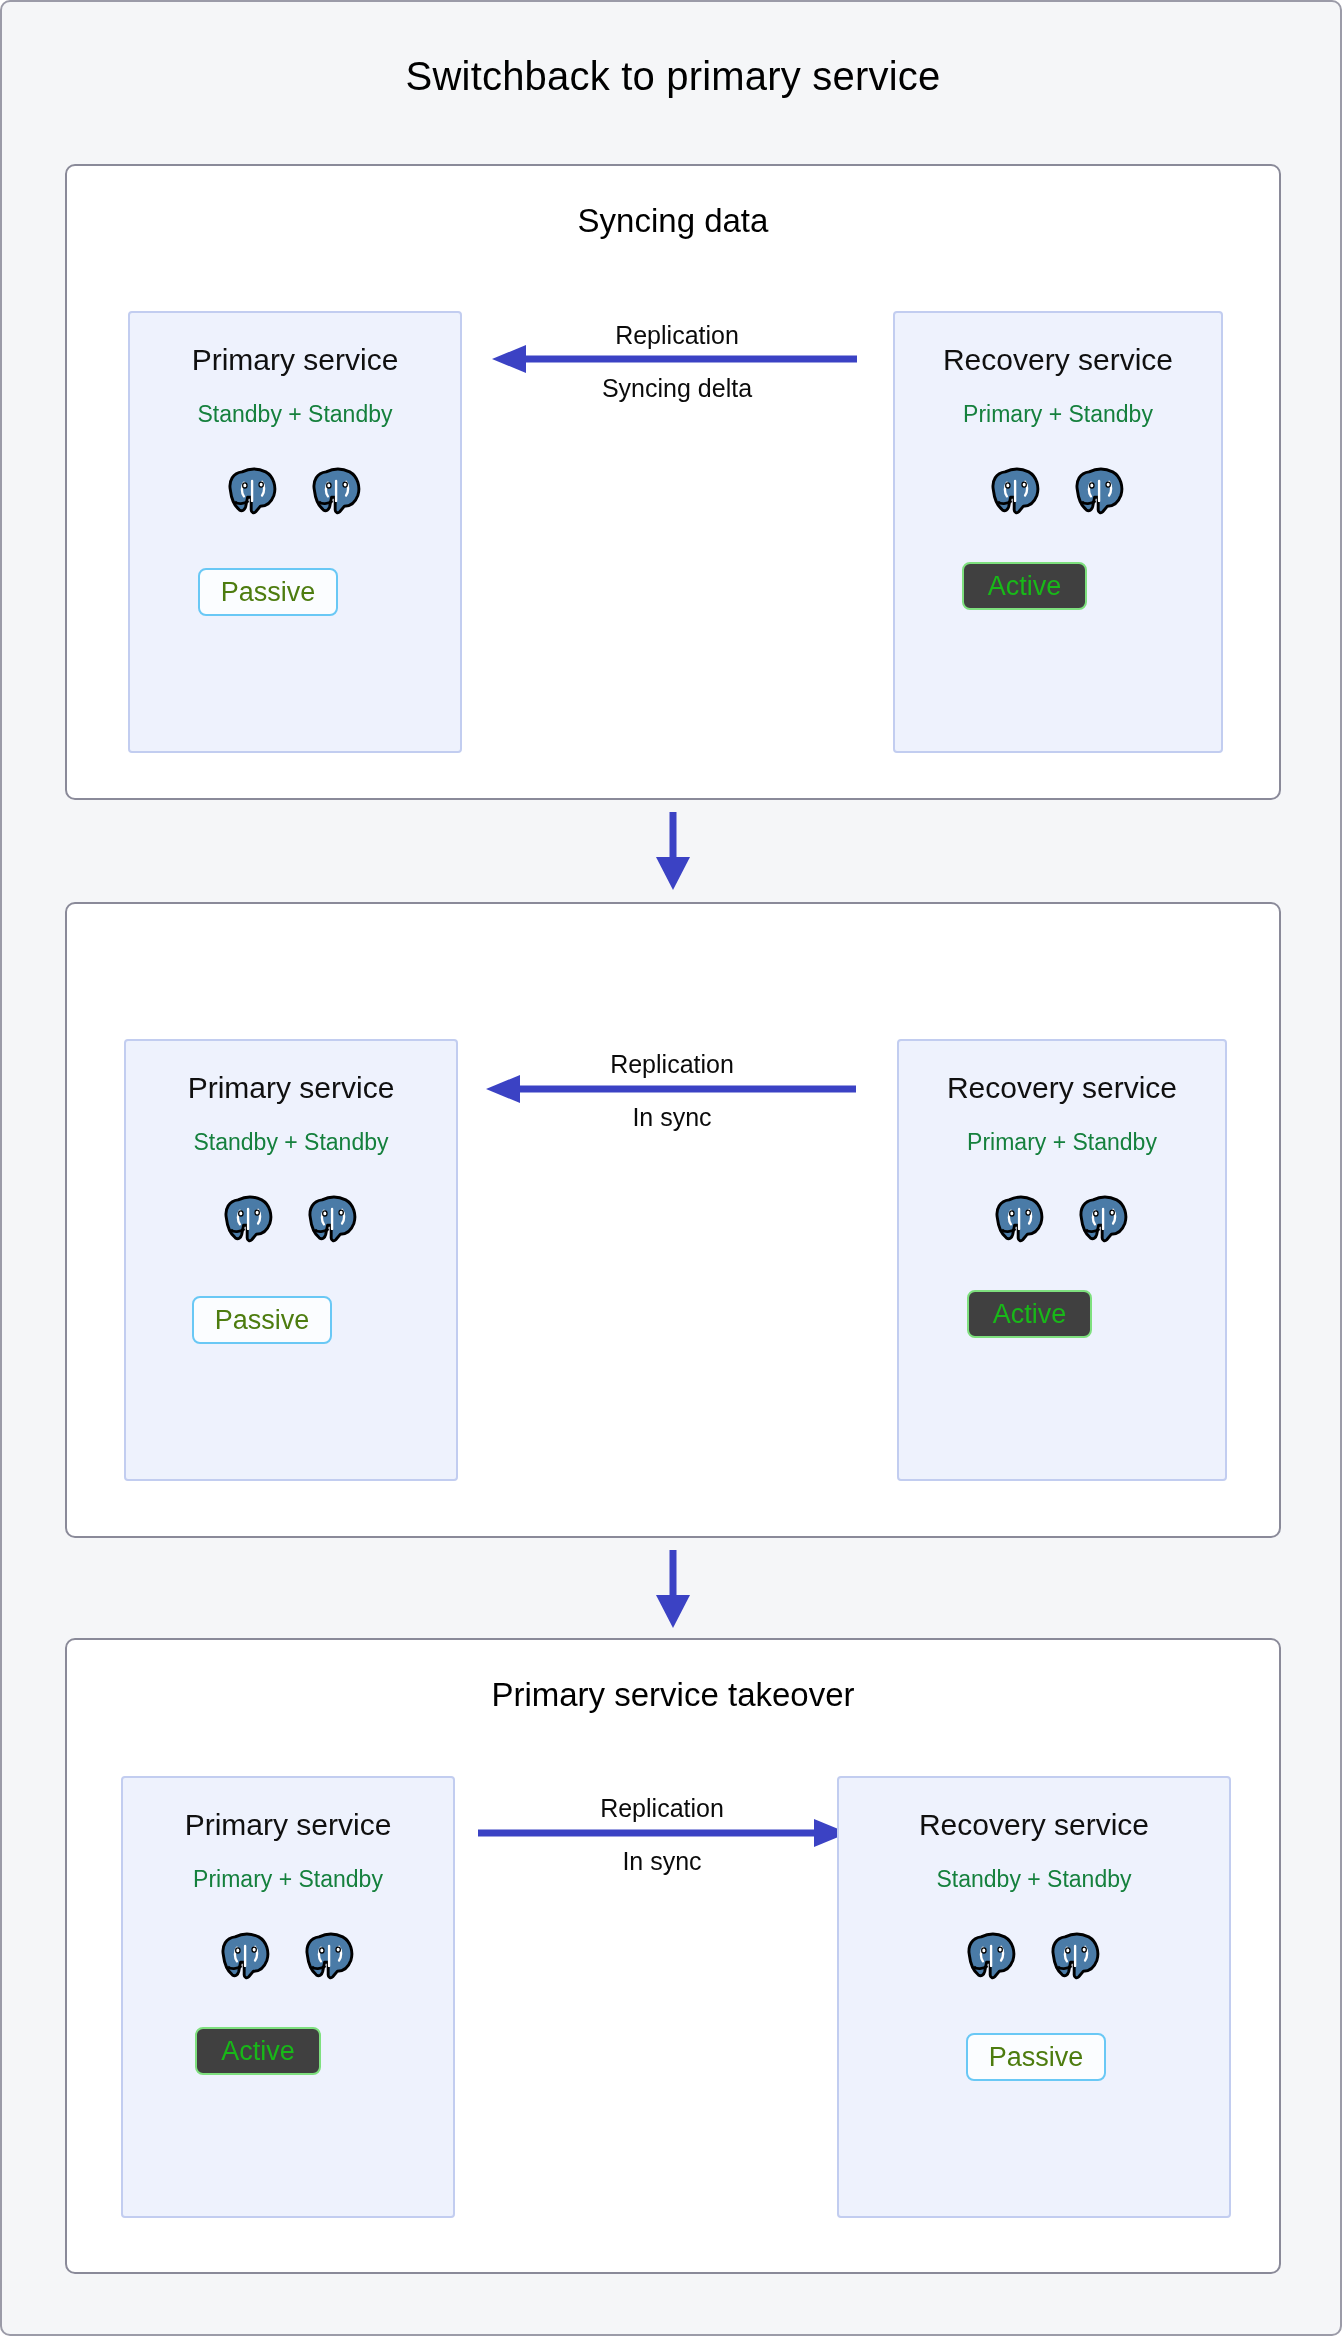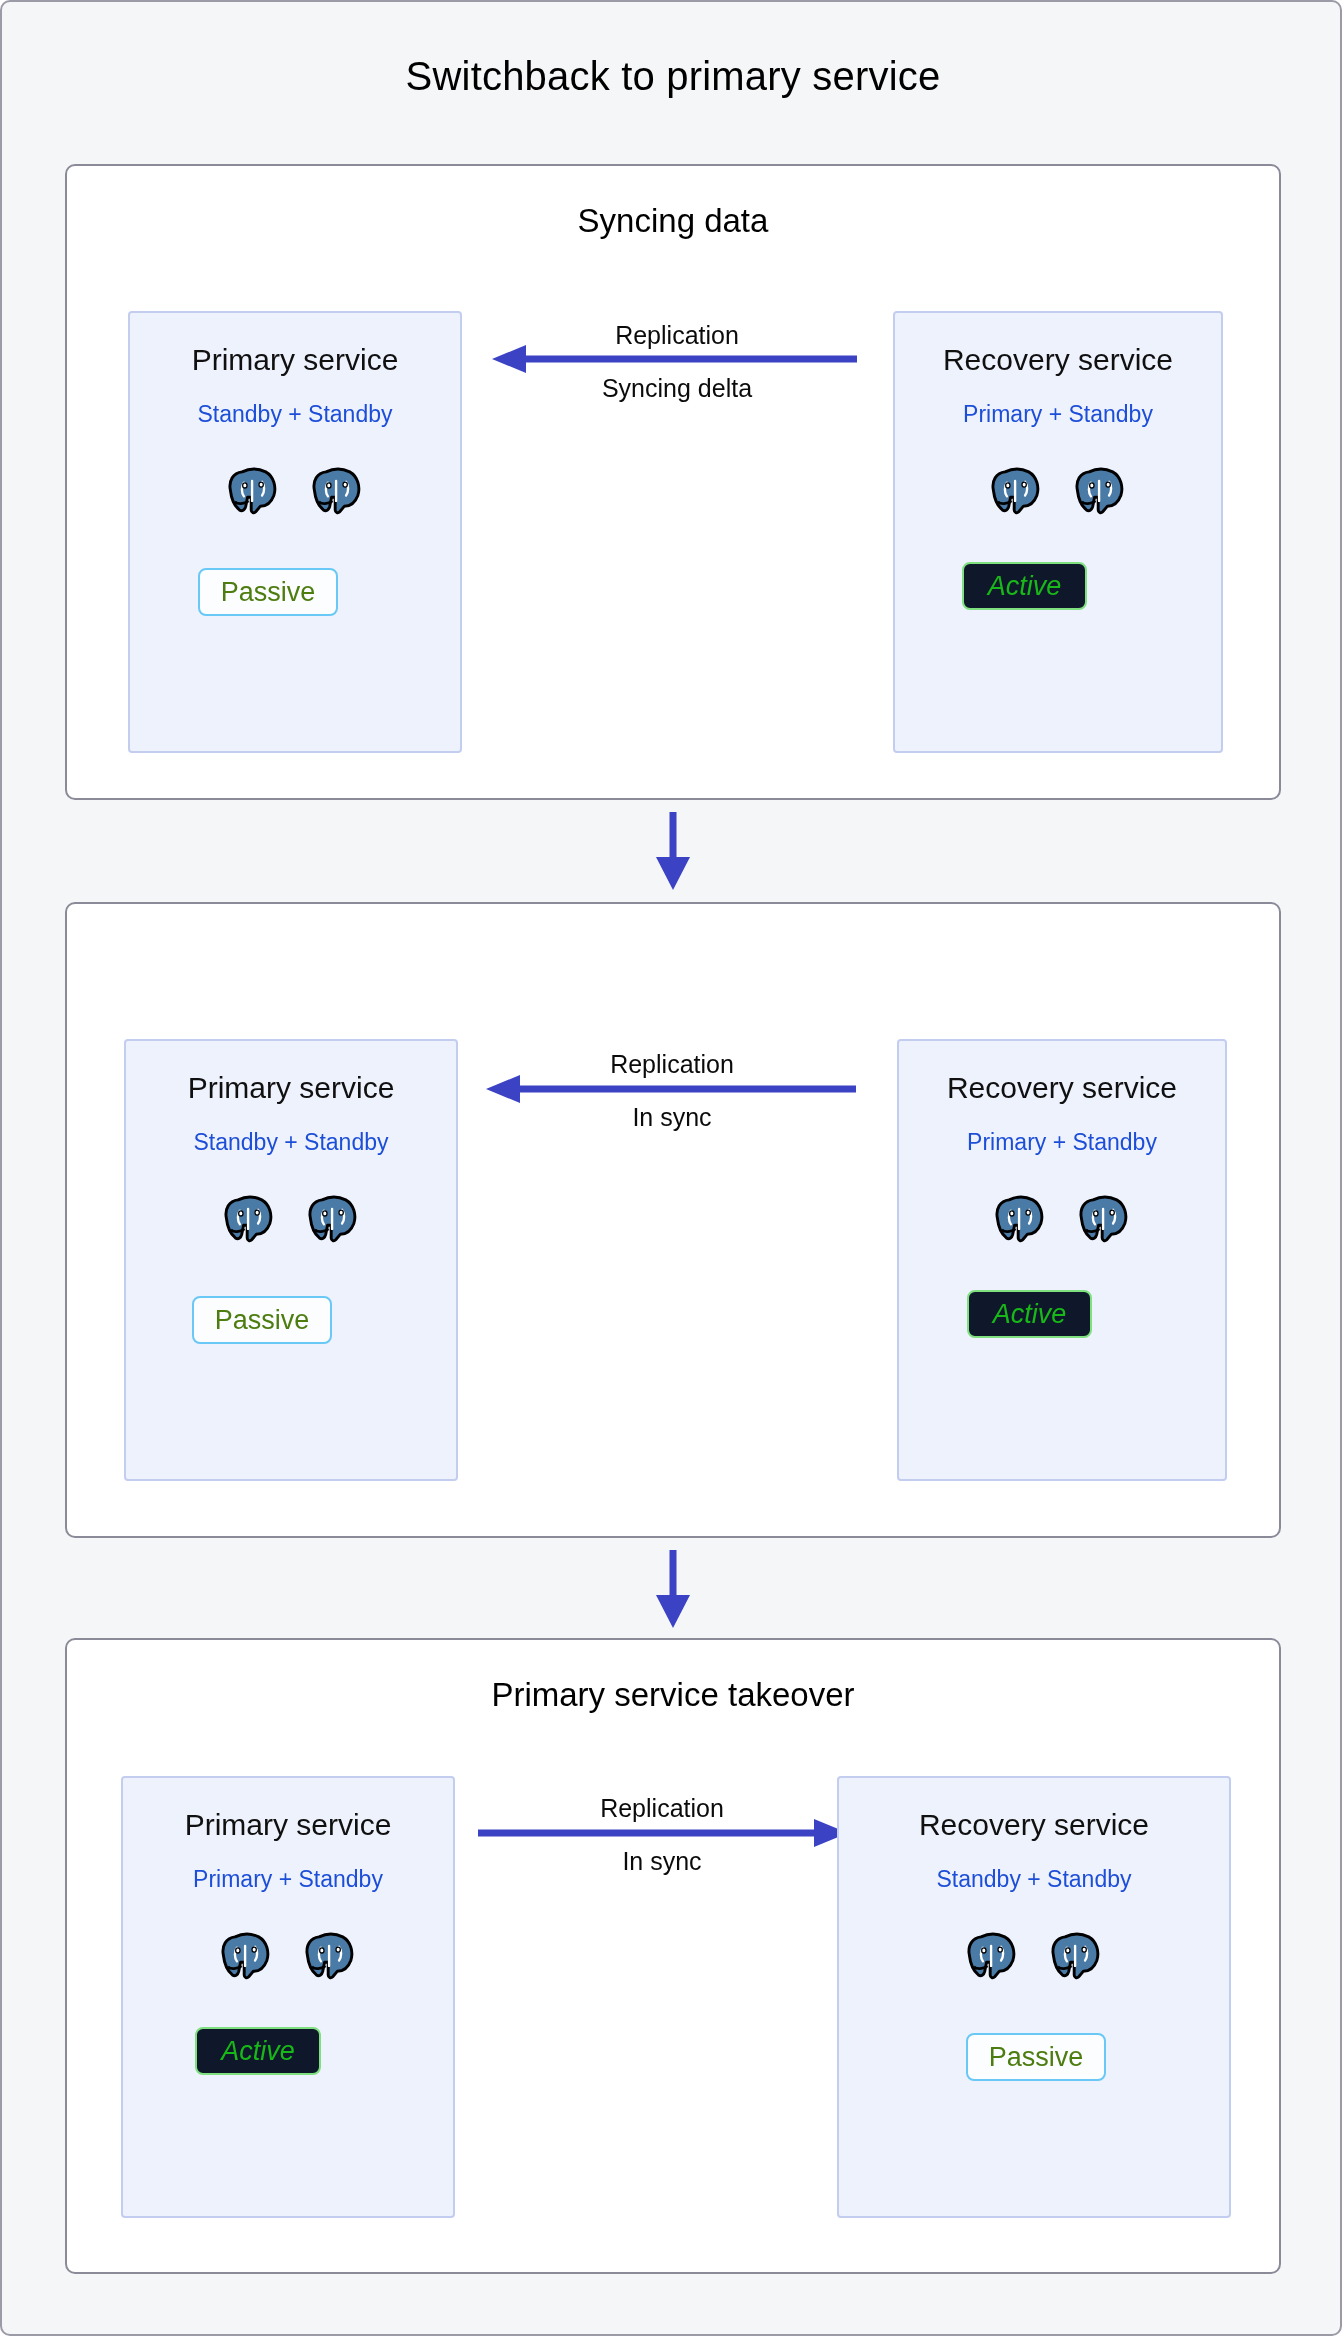--- a/index.html
+++ b/index.html
@@ -66,21 +66,21 @@
     text-align: center;
     font-size: 30px;
     color: #101010;
   }
   .svc-sub {
     position: absolute;
     left: 0;
     width: 100%;
     text-align: center;
     font-size: 23px;
-    color: #1d4ed8;
+    color: #15803d;
   }
   .svc-icons {
     position: absolute;
     left: 0;
     width: 100%;
     display: flex;
     justify-content: center;
     gap: 26px;
   }
   .pg-icon { display: block; }
@@ -99,22 +99,21 @@
   }
   .badge.passive {
     color: #4d7c0f;
     border-color: #69c8f5;
     background: #fbfdff;
     margin-top: 6px;
   }
   .badge.active {
     color: #18b818;
     border-color: #7ee07e;
-    background: #0f172a;
-    font-style: italic;
+    background: #404040;
   }
 
   
   .repl-label {
     position: absolute;
     text-align: center;
     font-size: 25px;
     color: #0b0b0b;
     white-space: nowrap;
   }

